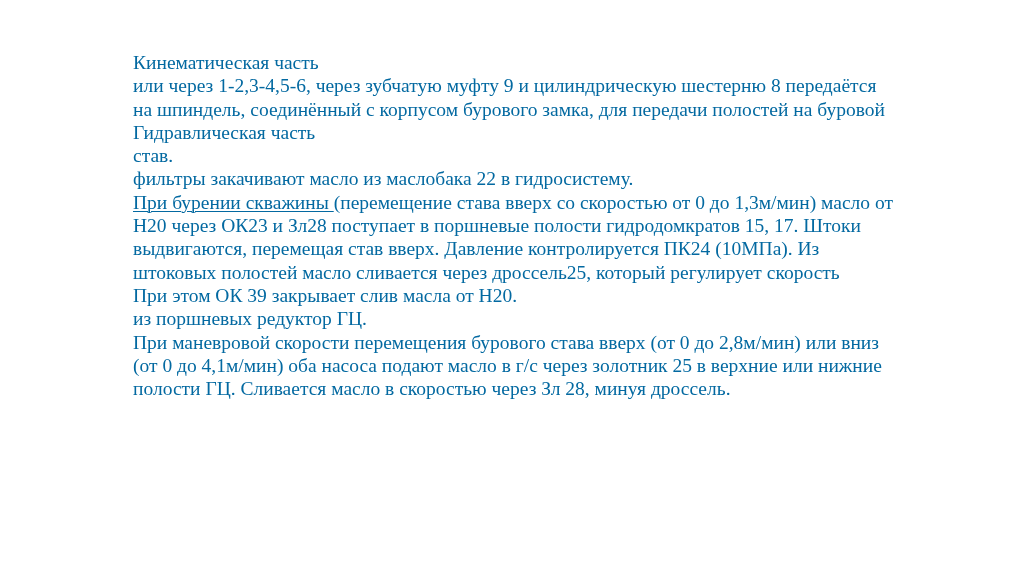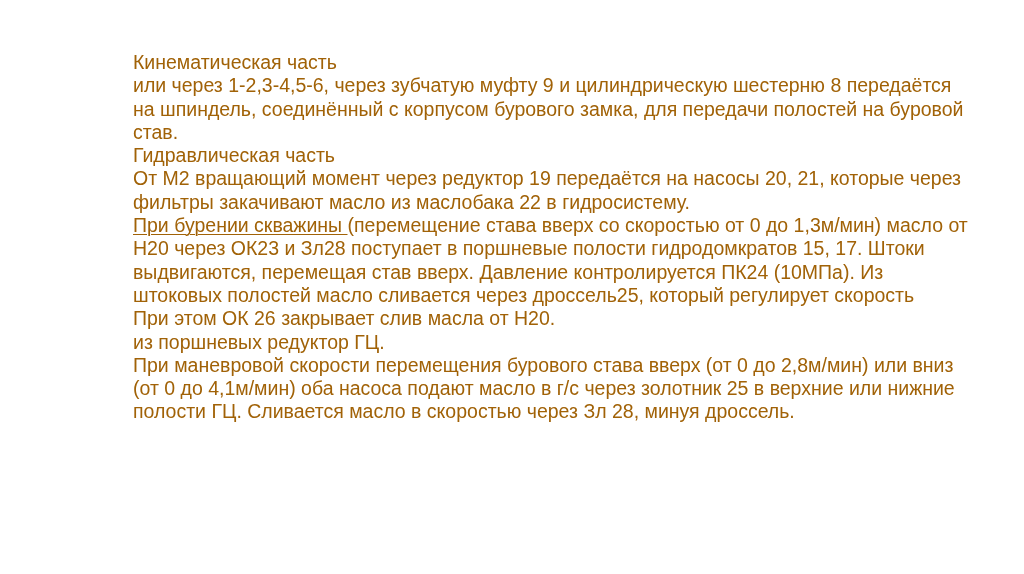--- a/index.html
+++ b/index.html
@@ -14,51 +14,50 @@
     position: relative;
     width: 1024px;
     height: 574px;
     background: #ffffff;
   }
   .text-block {
     position: absolute;
     left: 133px;
     top: 51px;
     width: 790px;
-    font-family: Liberation Sans, sans-serif;
+    font-family: Liberation Serif, serif;
     font-size: 19.5px;
     line-height: 23.3px;
-    color: #a16207;
+    color: #0369a1;
     -webkit-font-smoothing: antialiased;
   }
   .text-line {
     white-space: nowrap;
   }
   .u {
     text-decoration: underline;
     text-decoration-thickness: 1px;
     text-underline-offset: 2px;
     margin-top: 12px;
   }
 </style>
 </head>
 <body>
 
 <div class="page">
   <div class="text-block">
       <div class="text-line"><span>Кинематическая часть</span></div>
       <div class="text-line"><span>или через 1-2,3-4,5-6, через зубчатую муфту 9 и цилиндрическую шестерню 8 передаётся</span></div>
       <div class="text-line"><span>на шпиндель, соединённый с корпусом бурового замка, для передачи полостей на буровой</span></div>
+      <div class="text-line"><span>Гидравлическая часть</span></div>
       <div class="text-line"><span>став.</span></div>
-      <div class="text-line"><span>Гидравлическая часть</span></div>
-      <div class="text-line"><span>От М2 вращающий момент через редуктор 19 передаётся на насосы 20, 21, которые через</span></div>
       <div class="text-line"><span>фильтры закачивают масло из маслобака 22 в гидросистему.</span></div>
       <div class="text-line"><span class="u">При бурении скважины </span><span>(перемещение става вверх со скоростью от 0 до 1,3м/мин) масло от</span></div>
       <div class="text-line"><span>Н20 через ОК23 и Зл28 поступает в поршневые полости гидродомкратов 15, 17. Штоки</span></div>
       <div class="text-line"><span>выдвигаются, перемещая став вверх. Давление контролируется ПК24 (10МПа). Из</span></div>
       <div class="text-line"><span>штоковых полостей масло сливается через дроссель25, который регулирует скорость</span></div>
-      <div class="text-line"><span>При этом ОК 26 закрывает слив масла от Н20.</span></div>
+      <div class="text-line"><span>При этом ОК 39 закрывает слив масла от Н20.</span></div>
       <div class="text-line"><span>из поршневых редуктор ГЦ.</span></div>
       <div class="text-line"><span>При маневровой скорости перемещения бурового става вверх (от 0 до 2,8м/мин) или вниз</span></div>
       <div class="text-line"><span>(от 0 до 4,1м/мин) оба насоса подают масло в г/с через золотник 25 в верхние или нижние</span></div>
       <div class="text-line"><span>полости ГЦ. Сливается масло в скоростью через Зл 28, минуя дроссель.</span></div>
     </div>
 </div>
 
 </body></html>

